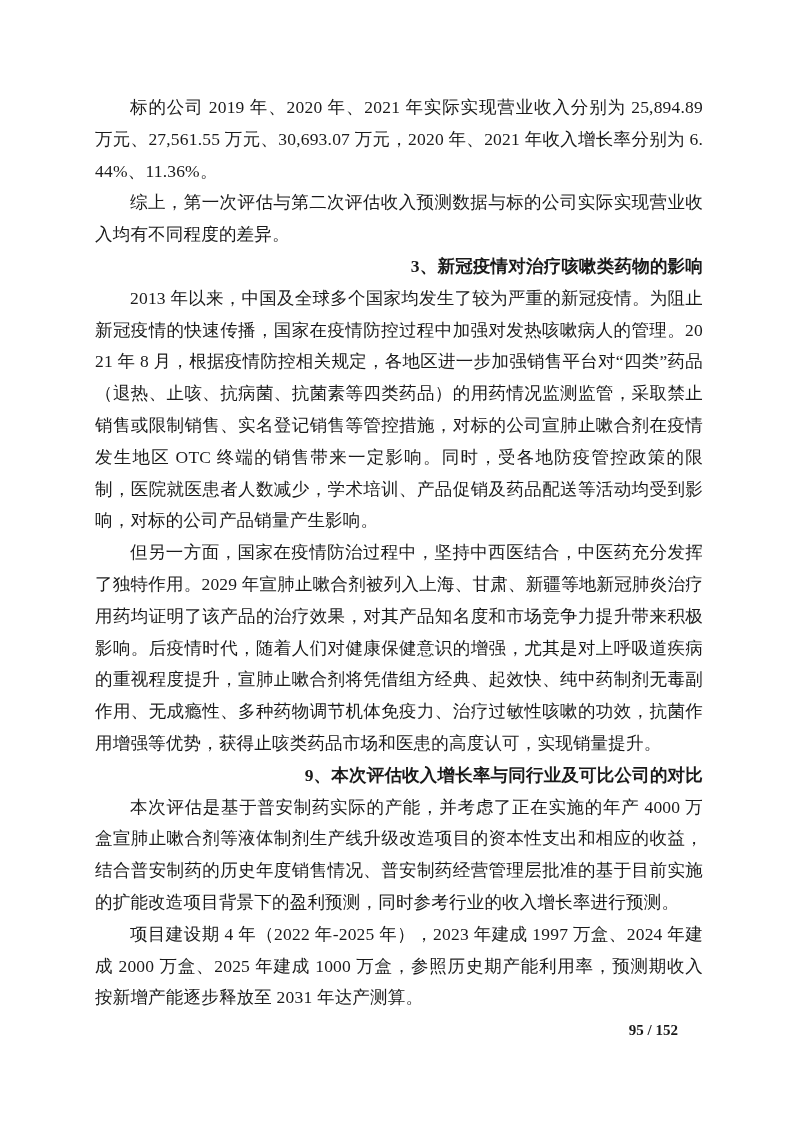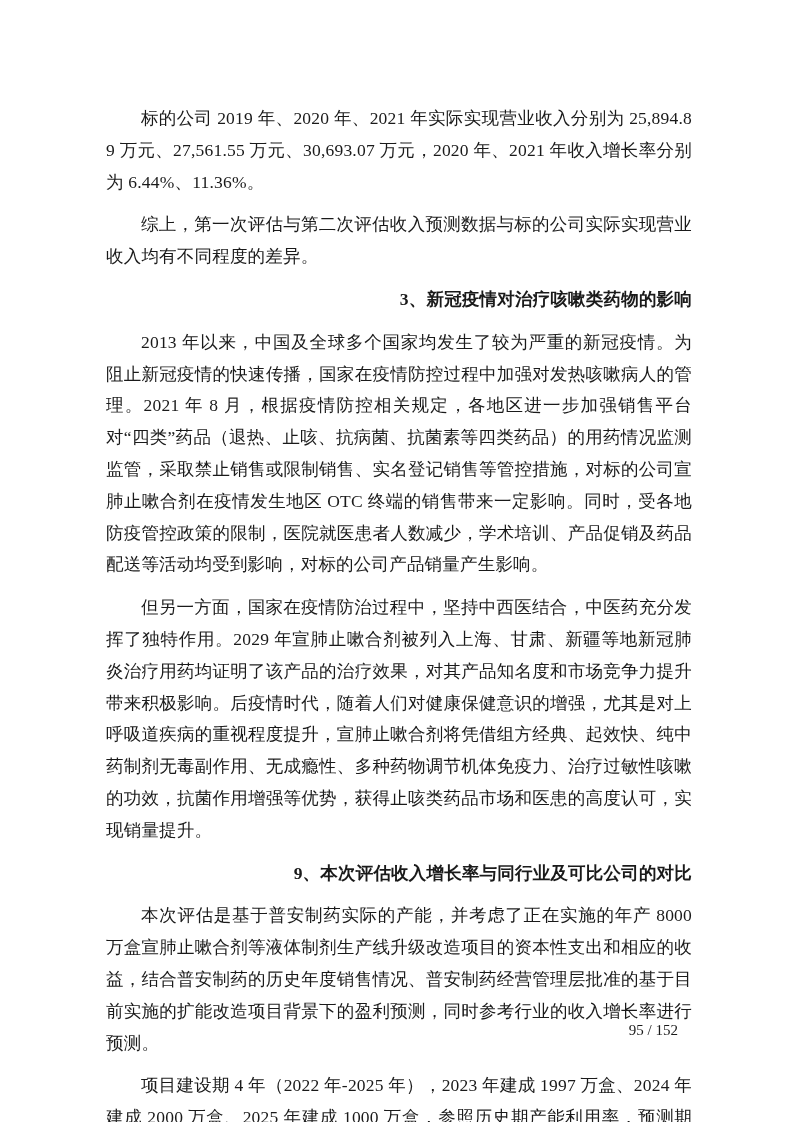--- a/index.html
+++ b/index.html
@@ -16,21 +16,21 @@
     font-family: "Liberation Serif", "DejaVu Serif", serif;
     color: #1a1a1a;
   }
   .body-area {
     position: absolute;
     left: 95px;
     top: 92px;
     width: 608px;
   }
   .para {
-    margin: 11px;
+    margin: 0;
     font-size: 17.5px;
     line-height: 31.8px;
     text-align: justify;
     text-justify: inter-character;
     text-indent: 2em;
     letter-spacing: 0.2px;
     word-break: break-all;
   }
   .para.heading {
     font-weight: bold;
@@ -38,32 +38,32 @@
   }
   .footer {
     position: absolute;
     left: 95px;
     top: 1022px;
     width: 608px;
     text-align: right;
     padding-right: 25px;
     box-sizing: border-box;
     font-size: 15px;
-    font-weight: normal;
+    font-weight: bold;
     color: #1a1a1a;
   }
 </style>
 </head>
 <body>
 
 <div class="page">
   <main class="body-area">
       <p class="para">标的公司 2019 年、2020 年、2021 年实际实现营业收入分别为 25,894.89 万元、27,561.55 万元、30,693.07 万元，2020 年、2021 年收入增长率分别为 6.44%、11.36%。</p>
       <p class="para">综上，第一次评估与第二次评估收入预测数据与标的公司实际实现营业收入均有不同程度的差异。</p>
       <p class="para heading">3、新冠疫情对治疗咳嗽类药物的影响</p>
       <p class="para">2013 年以来，中国及全球多个国家均发生了较为严重的新冠疫情。为阻止新冠疫情的快速传播，国家在疫情防控过程中加强对发热咳嗽病人的管理。2021 年 8 月，根据疫情防控相关规定，各地区进一步加强销售平台对“四类”药品（退热、止咳、抗病菌、抗菌素等四类药品）的用药情况监测监管，采取禁止销售或限制销售、实名登记销售等管控措施，对标的公司宣肺止嗽合剂在疫情发生地区 OTC 终端的销售带来一定影响。同时，受各地防疫管控政策的限制，医院就医患者人数减少，学术培训、产品促销及药品配送等活动均受到影响，对标的公司产品销量产生影响。</p>
       <p class="para">但另一方面，国家在疫情防治过程中，坚持中西医结合，中医药充分发挥了独特作用。2029 年宣肺止嗽合剂被列入上海、甘肃、新疆等地新冠肺炎治疗用药均证明了该产品的治疗效果，对其产品知名度和市场竞争力提升带来积极影响。后疫情时代，随着人们对健康保健意识的增强，尤其是对上呼吸道疾病的重视程度提升，宣肺止嗽合剂将凭借组方经典、起效快、纯中药制剂无毒副作用、无成瘾性、多种药物调节机体免疫力、治疗过敏性咳嗽的功效，抗菌作用增强等优势，获得止咳类药品市场和医患的高度认可，实现销量提升。</p>
       <p class="para heading">9、本次评估收入增长率与同行业及可比公司的对比</p>
-      <p class="para">本次评估是基于普安制药实际的产能，并考虑了正在实施的年产 8000 万盒宣肺止嗽合剂等液体制剂生产线升级改造项目的资本性支出和相应的收益，结合普安制药的历史年度销售情况、普安制药经营管理层批准的基于目前实施的扩能改造项目背景下的盈利预测，同时参考行业的收入增长率进行预测。</p>
+      <p class="para">本次评估是基于普安制药实际的产能，并考虑了正在实施的年产 4000 万盒宣肺止嗽合剂等液体制剂生产线升级改造项目的资本性支出和相应的收益，结合普安制药的历史年度销售情况、普安制药经营管理层批准的基于目前实施的扩能改造项目背景下的盈利预测，同时参考行业的收入增长率进行预测。</p>
       <p class="para">项目建设期 4 年（2022 年-2025 年），2023 年建成 1997 万盒、2024 年建成 2000 万盒、2025 年建成 1000 万盒，参照历史期产能利用率，预测期收入按新增产能逐步释放至 2031 年达产测算。</p>
     </main>
   <div class="footer">95 / 152</div>
 </div>
 
 </body></html>

